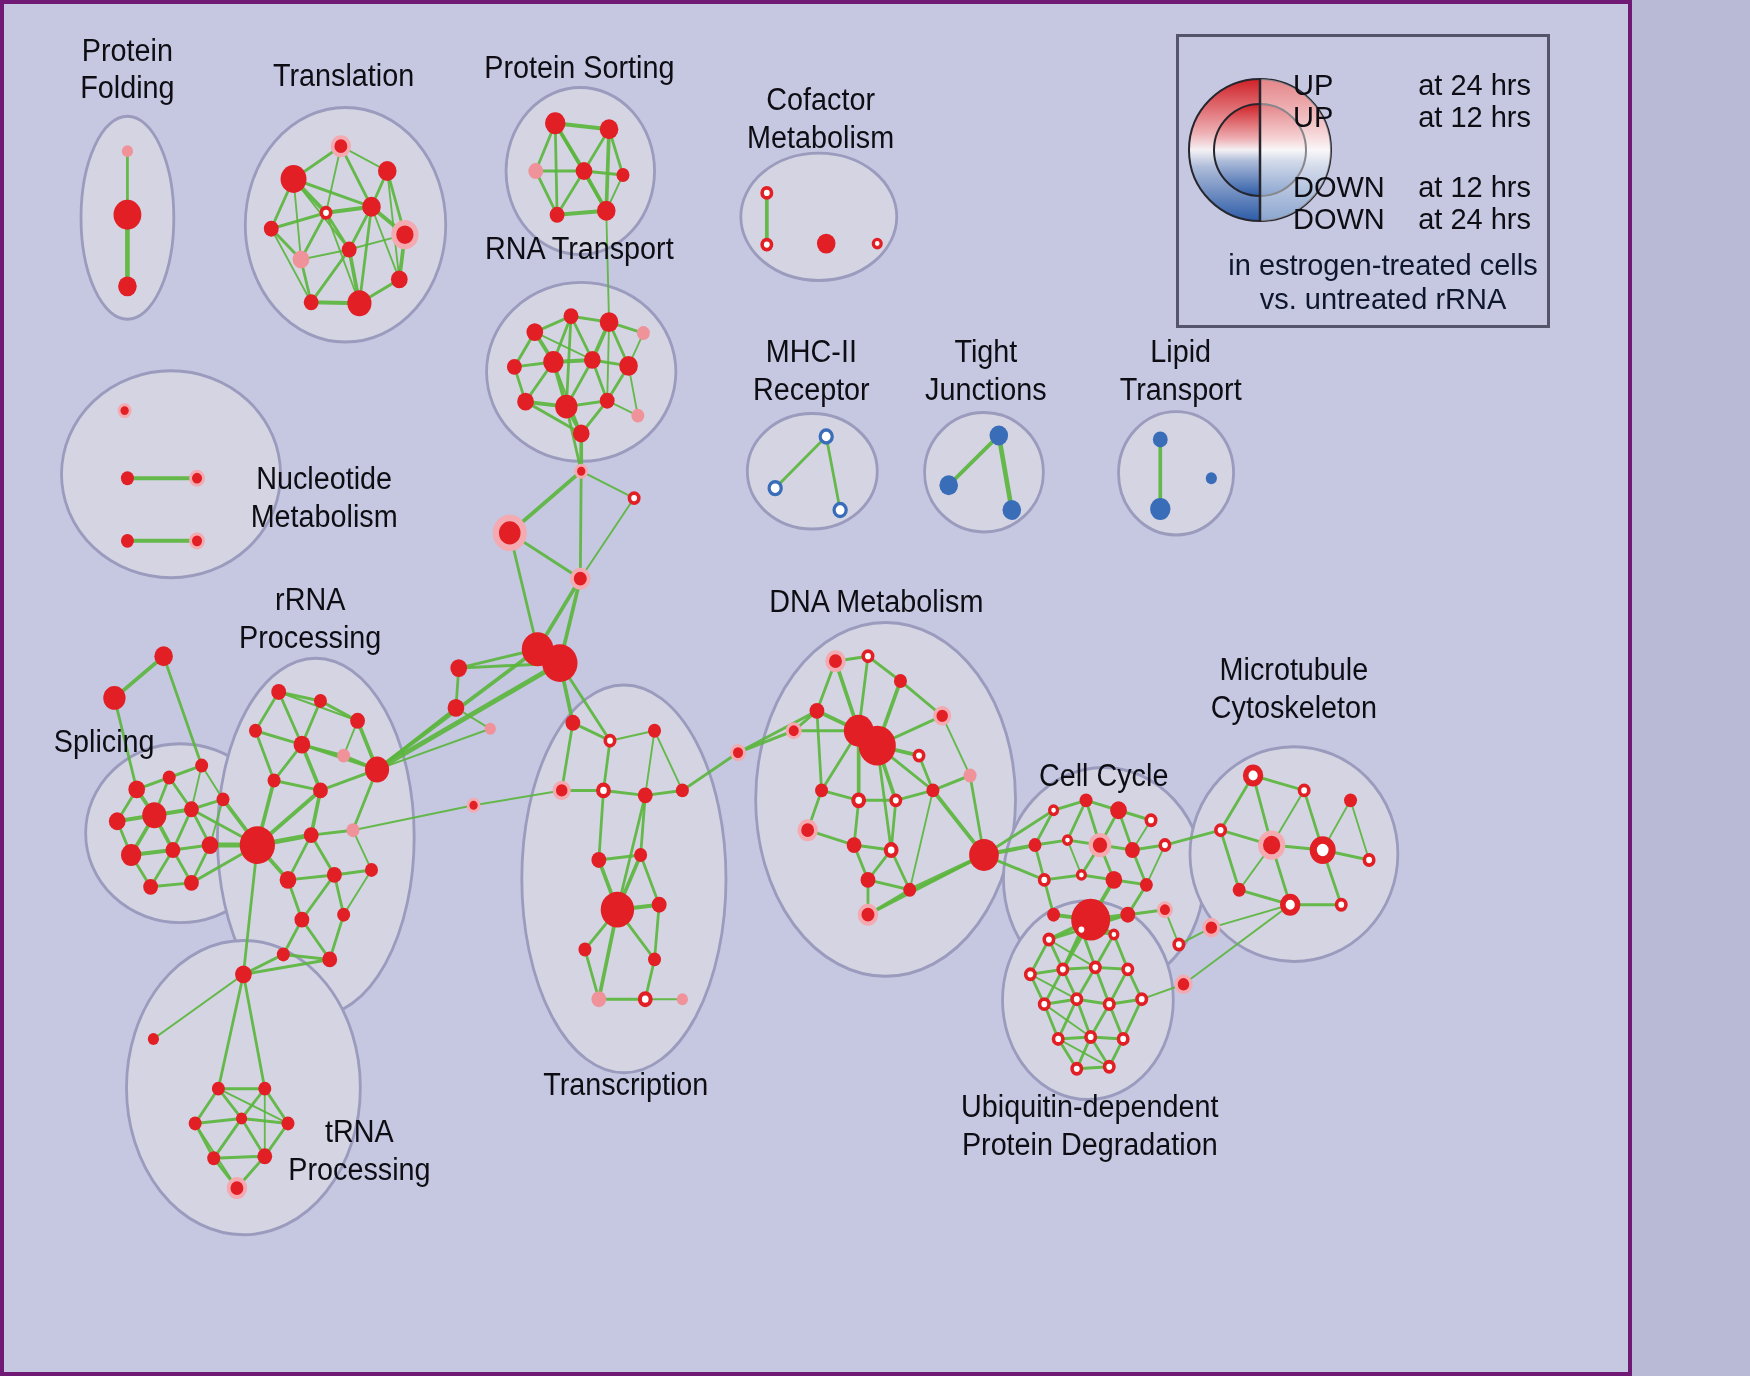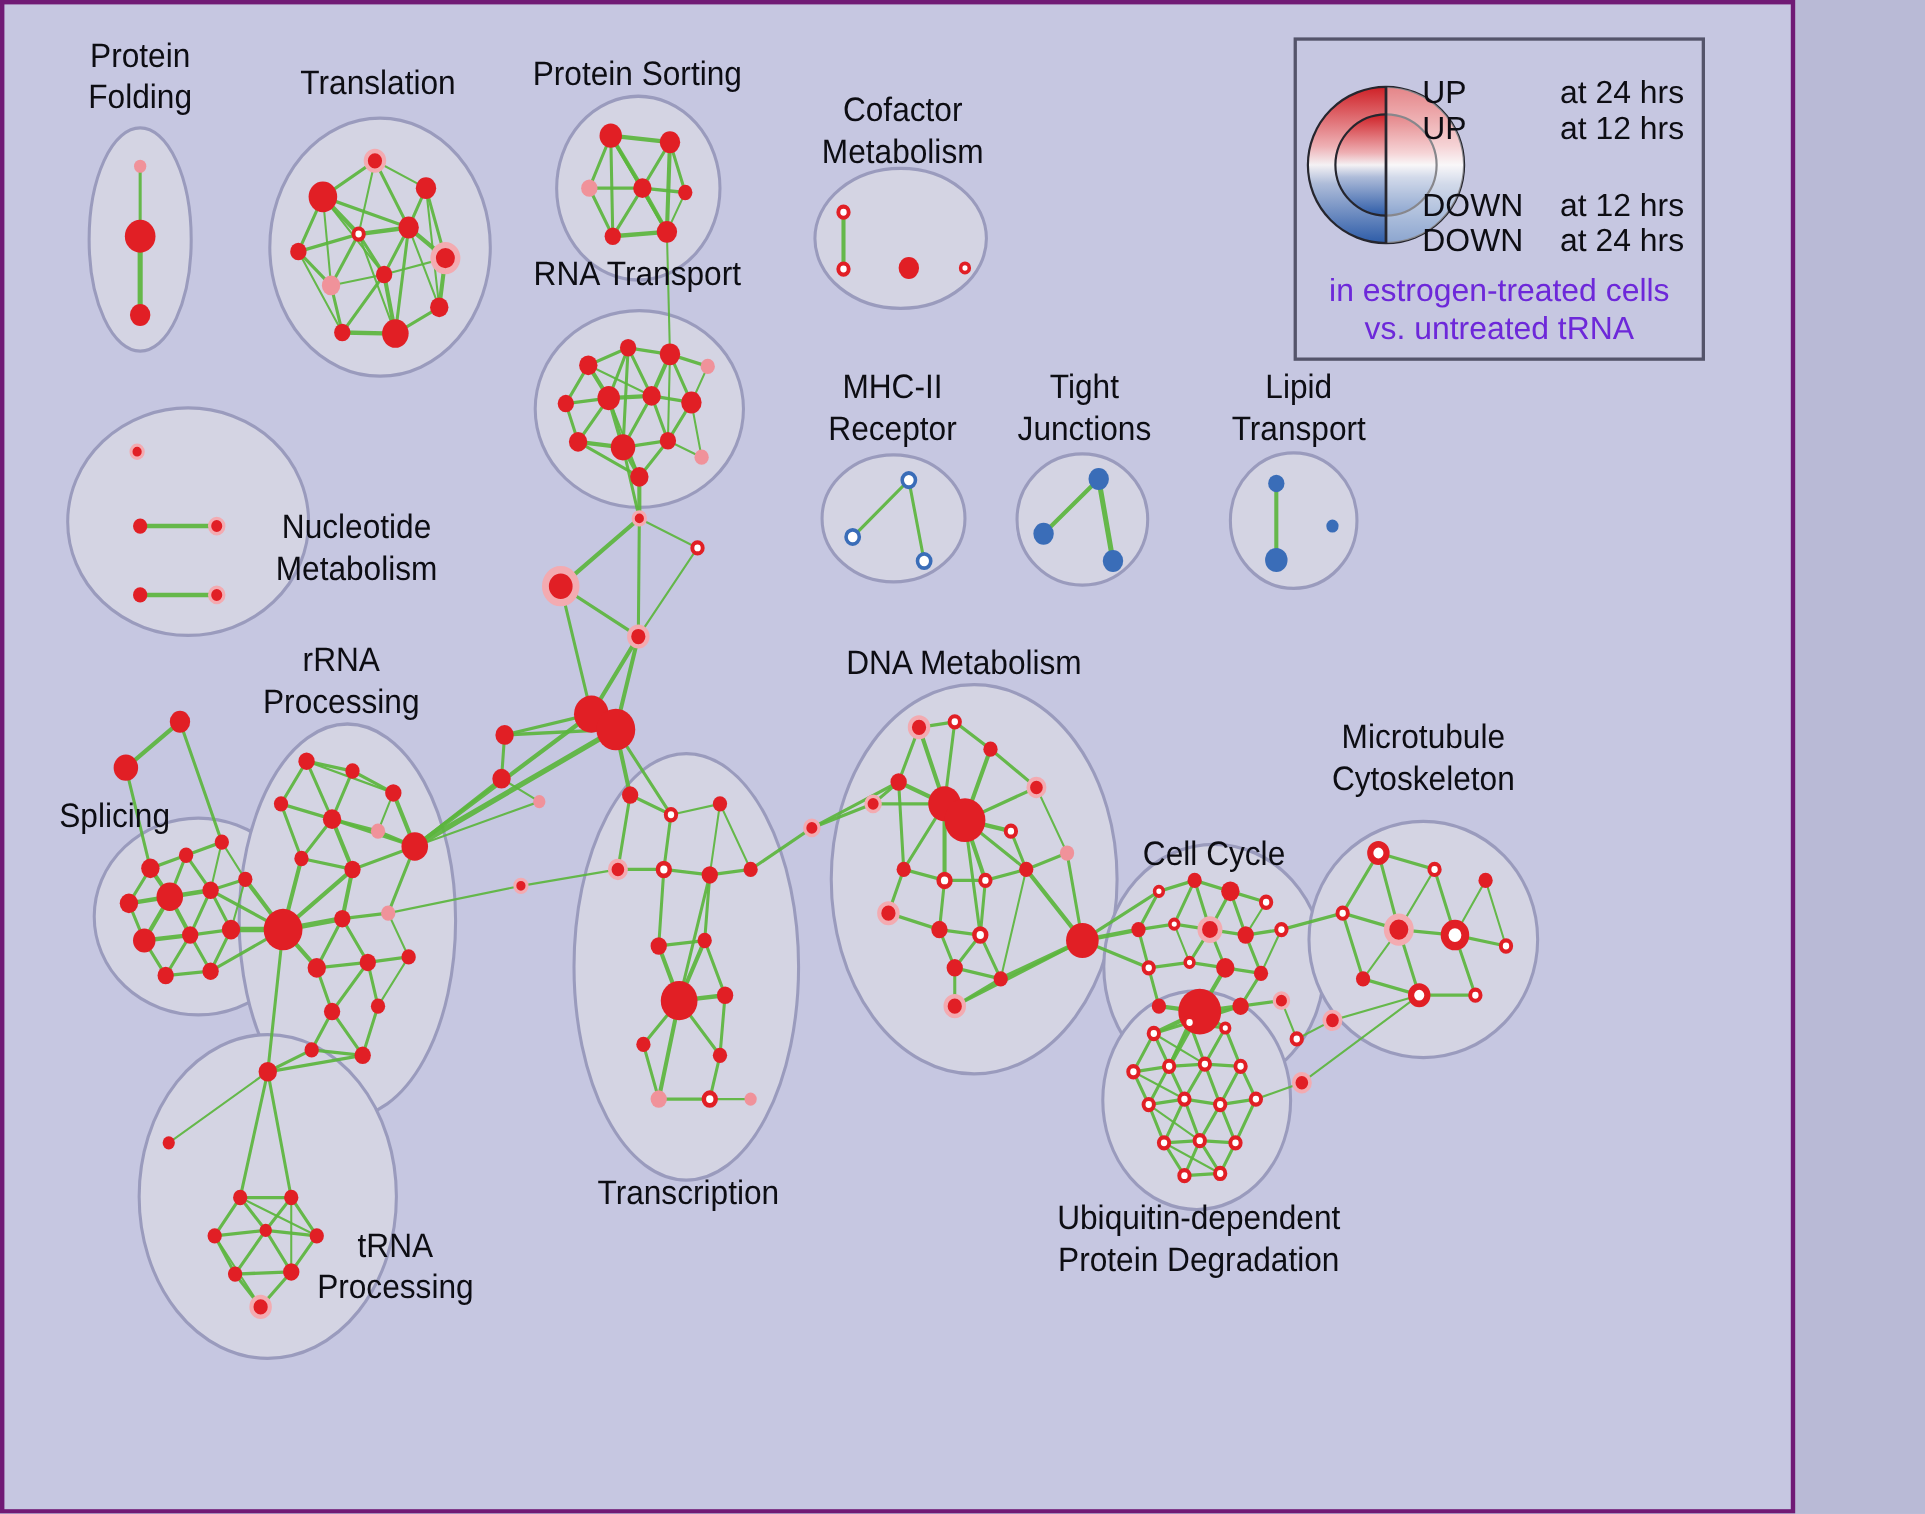--- a/index.html
+++ b/index.html
@@ -7,21 +7,21 @@
          box-sizing:border-box;overflow:hidden;background:#c6c7e1;
          font-family:"Liberation Sans",sans-serif;text-decoration:underline;}
   #network-svg{position:absolute;left:0;top:0;width:100%;height:100%;}
   .clabel{font-size:31px;fill:#0d0d13;font-family:"Liberation Sans",sans-serif;}
   .legend{position:absolute;left:1172px;top:30px;width:368px;height:288px;
           border:3px solid #54546a;z-index:2;box-sizing:content-box;}
   .legend-rings{position:absolute;left:6px;top:38px;width:150px;height:150px;}
   .lrow{position:absolute;left:0;width:100%;height:32px;font-size:29px;color:#0d0d13;text-align:right;}
   .ldir{position:absolute;left:114px;white-space:nowrap;}
   .ltime{position:absolute;right:16px;white-space:nowrap;}
-  .lcap{position:absolute;left:0;width:100%;text-align:center;font-size:29px;color:#6d28d9;}
+  .lcap{position:absolute;left:0;width:100%;text-align:center;font-size:29px;color:#0f172a;padding-left:20px;}
 </style>
 </head>
 <body>
 
 <div class="stage" id="stage" style="background: rgb(198, 199, 225);">
 
   <svg id="network-svg" viewBox="0 0 1750 1376" preserveAspectRatio="none">
       <ellipse cx="133" cy="215" rx="50" ry="102" fill="#d4d4e3" stroke="#9a9bbd" stroke-width="3"></ellipse>
       <ellipse cx="368" cy="222" rx="108" ry="118" fill="#d4d4e3" stroke="#9a9bbd" stroke-width="3"></ellipse>
       <ellipse cx="621" cy="168" rx="80" ry="84" fill="#d4d4e3" stroke="#9a9bbd" stroke-width="3"></ellipse>
@@ -653,16 +653,16 @@
     </div>
     <div class="lrow" style="top:134px">
       <span class="ldir">DOWN</span>
       <span class="ltime">at 12 hrs</span>
     </div>
     <div class="lrow" style="top:166px">
       <span class="ldir">DOWN</span>
       <span class="ltime">at 24 hrs</span>
     </div>
     <div class="lcap" style="top:212px">in estrogen-treated cells</div>
-    <div class="lcap" style="top:246px">vs. untreated tRNA</div>
+    <div class="lcap" style="top:246px">vs. untreated rRNA</div>
   </div>
 
 </div>
 
 </body></html>

